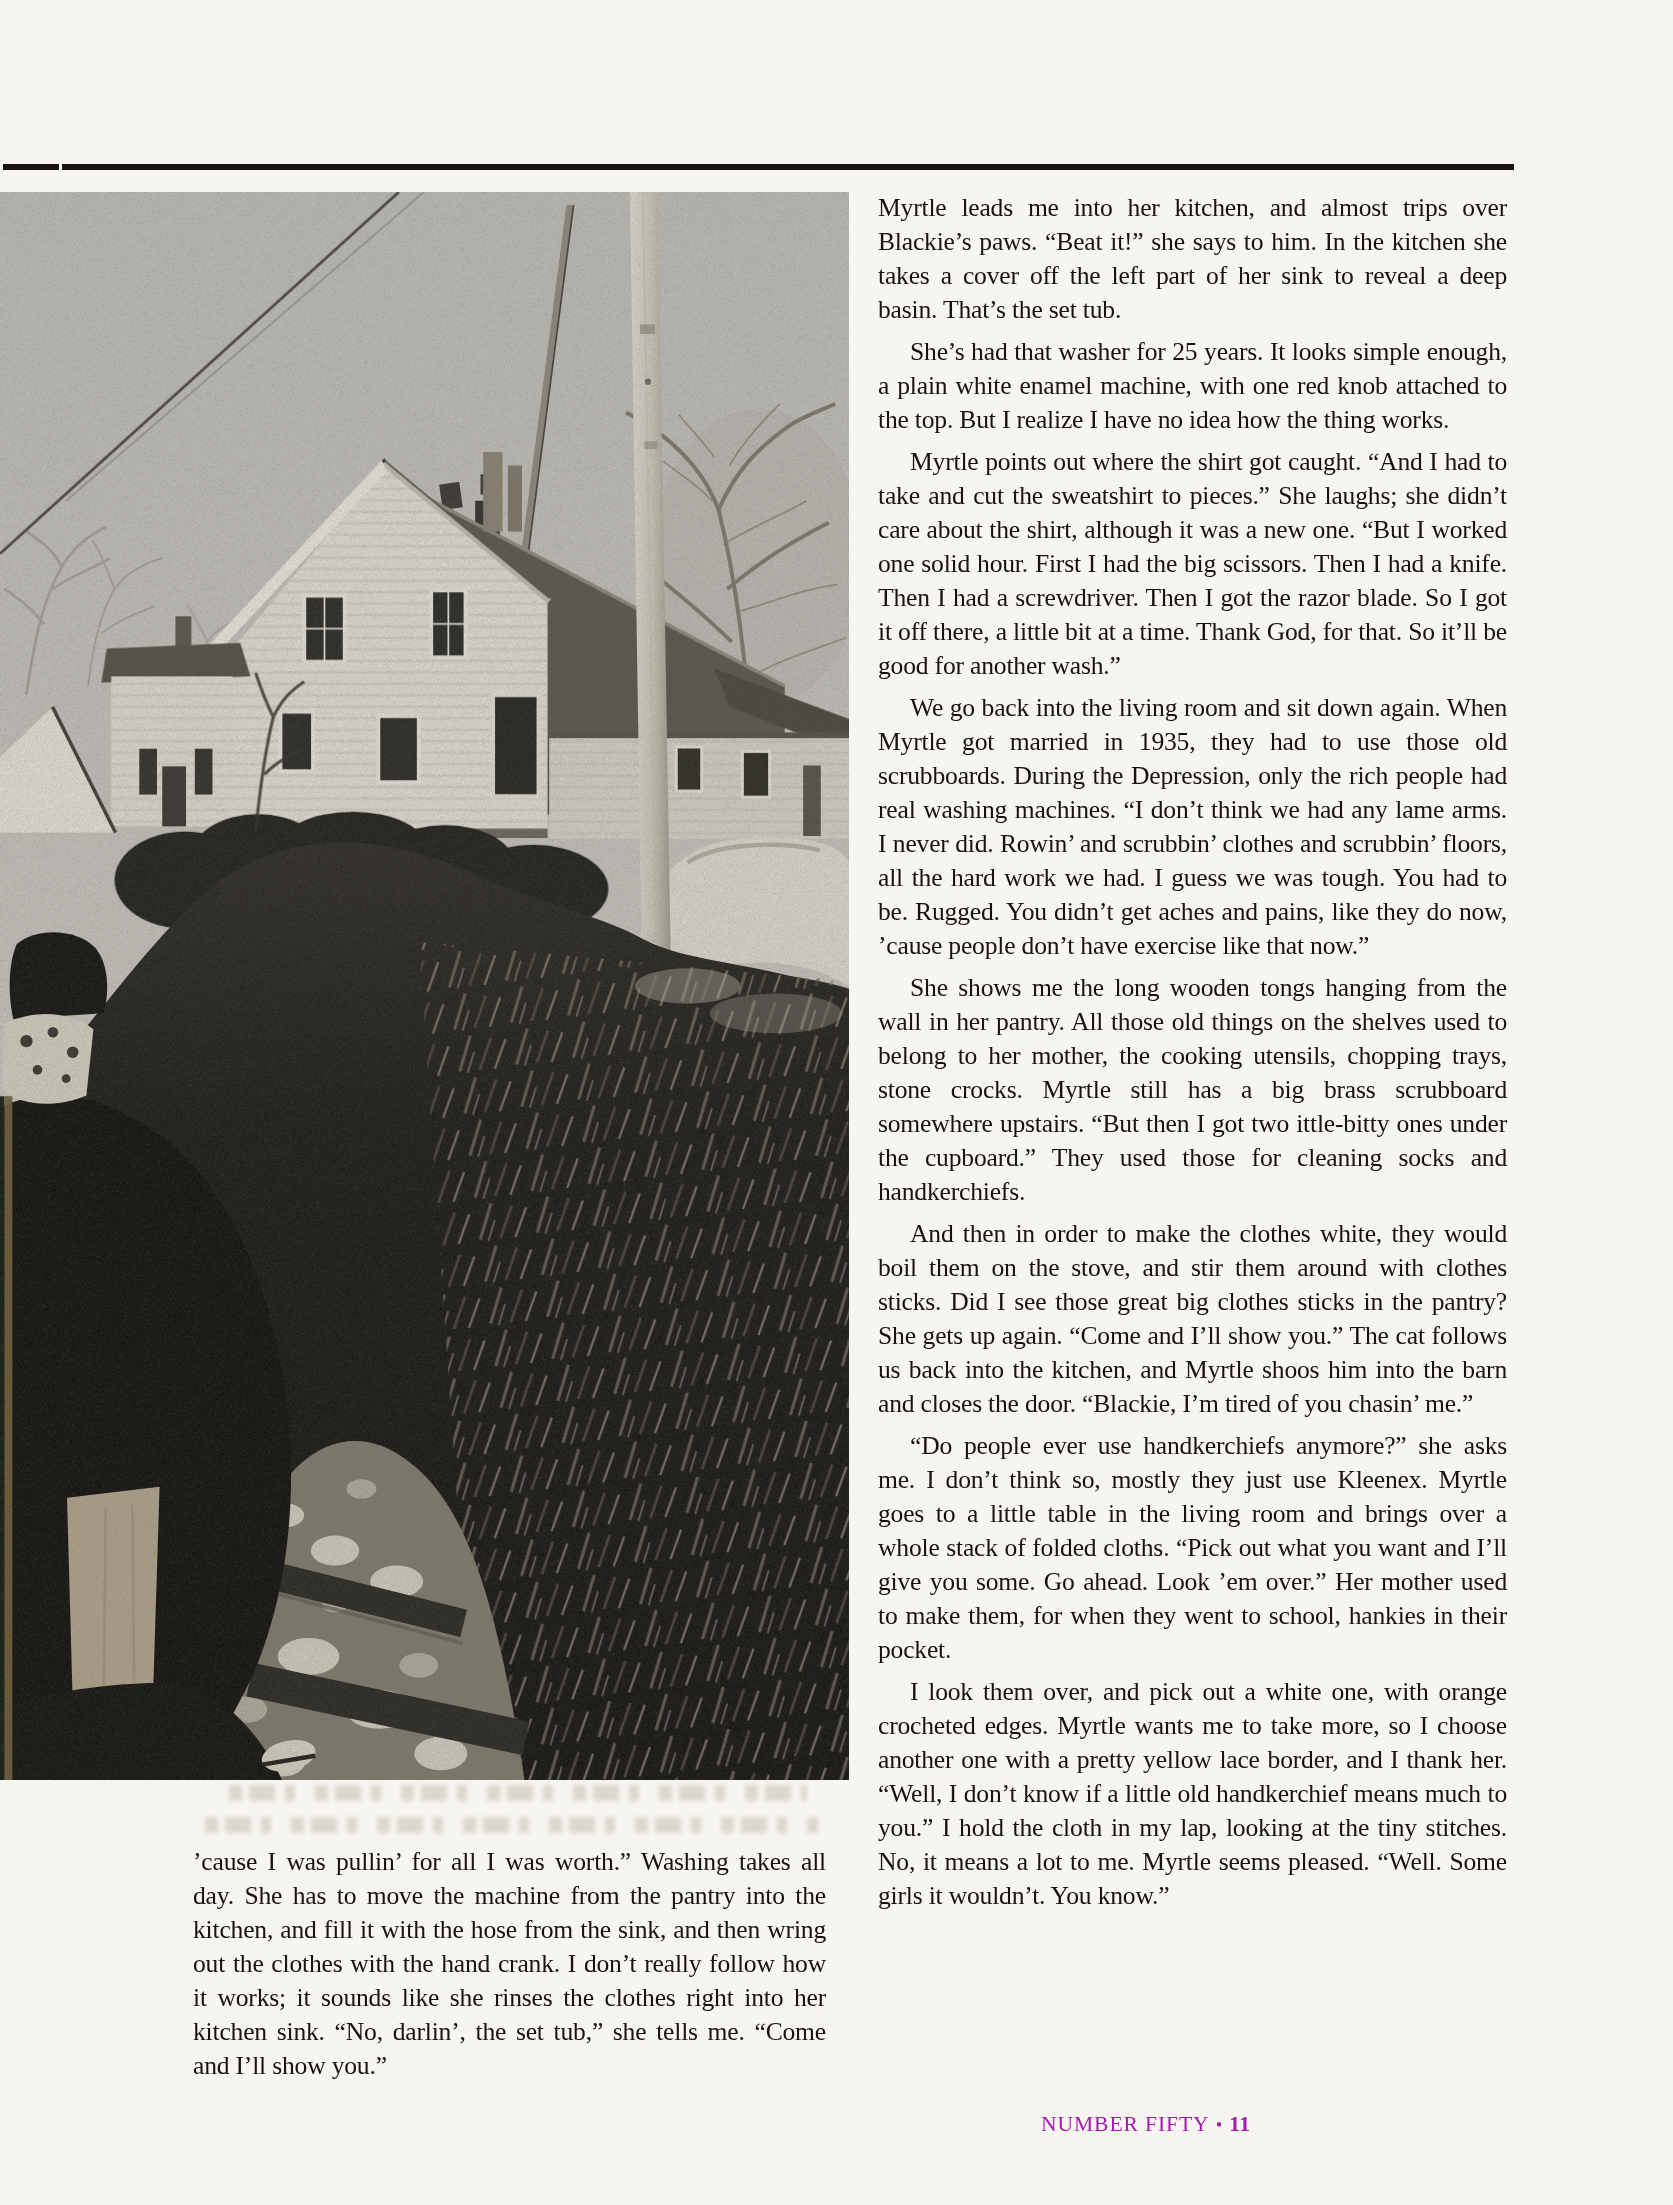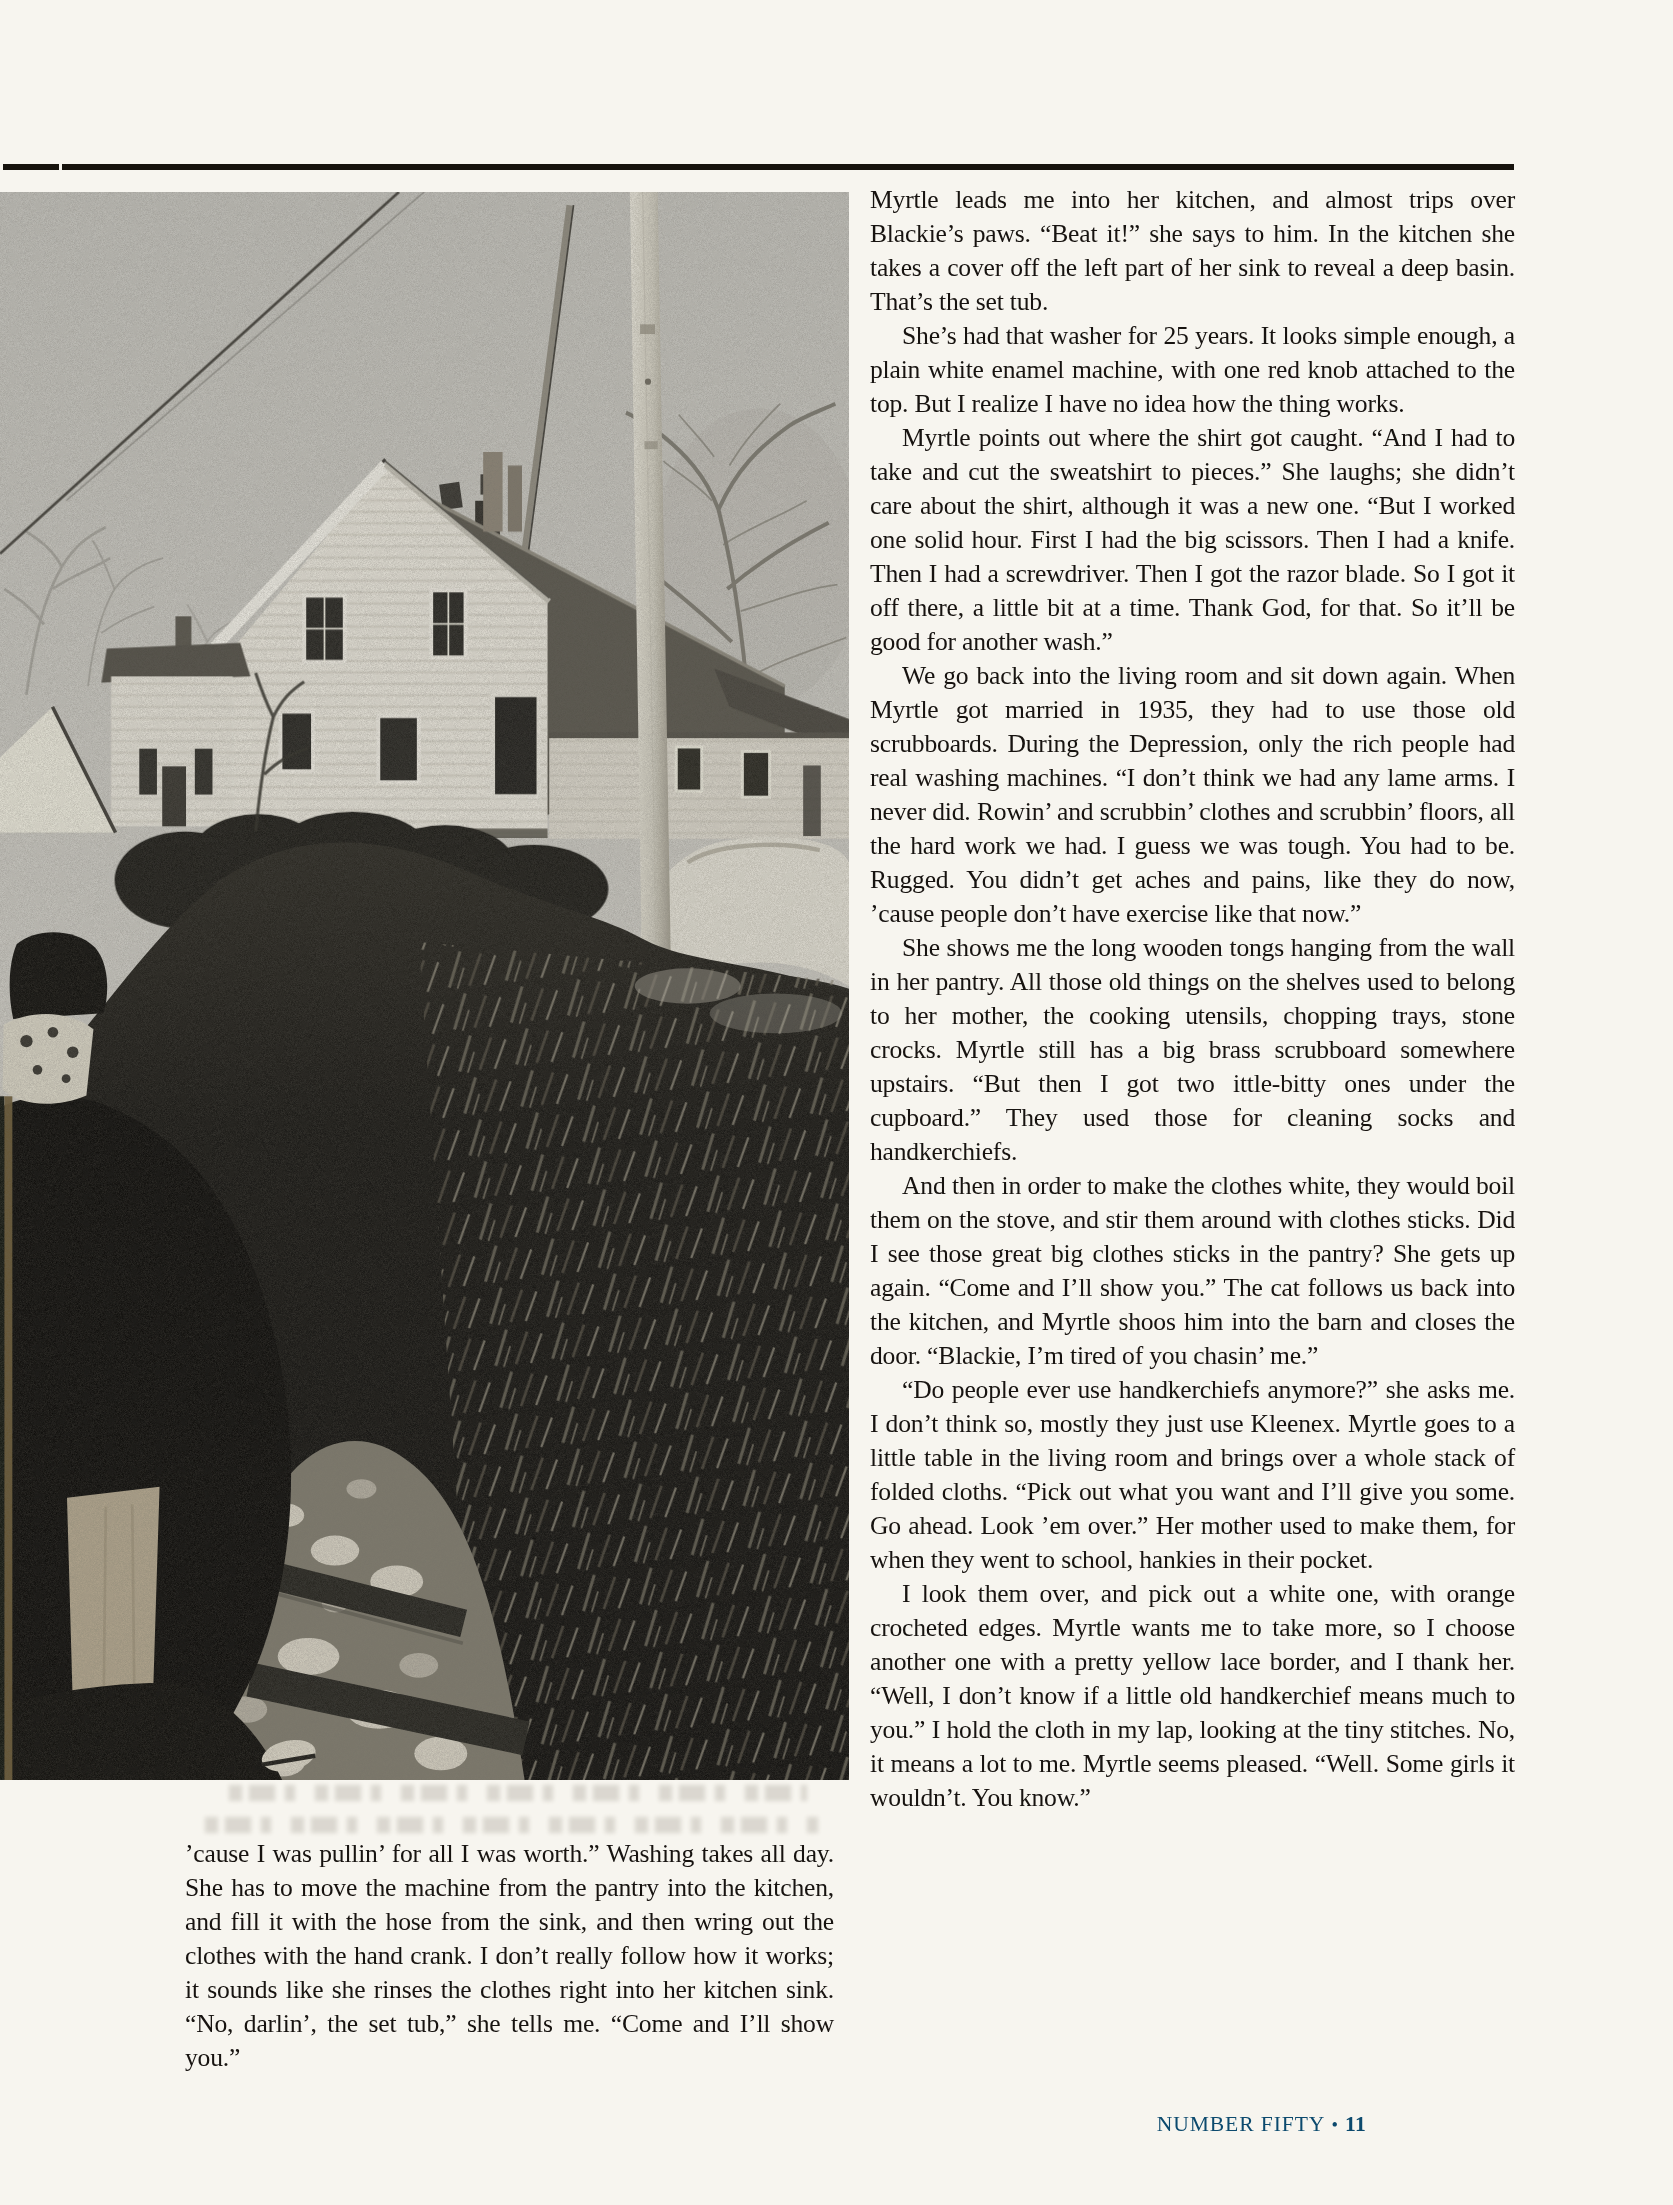--- a/index.html
+++ b/index.html
@@ -29,30 +29,30 @@
       #4c4333 56px 66px, transparent 66px 86px);
   }
   .ghost.g1{left:229px;top:1785px;width:578px}
   .ghost.g2{left:205px;top:1817px;width:613px}
 
   
   .textcol{
     font-size:25.6px;line-height:34px;text-align:justify;
     letter-spacing:-0.2px;color:#171310;
   }
-  .textcol p{margin:0;padding:0}
+  .textcol p{margin:8px;padding:0}
   .textcol p.indent{text-indent:32px}
   .col-right{position:absolute;left:870px;top:183px;width:645px}
   .col-left{position:absolute;left:185px;top:1837px;width:649px}
 
   
   .footer{
     position:absolute;left:1041px;top:2112px;width:441px;
-    text-align:center;font-size:21.6px;line-height:1.15;
-    letter-spacing:0.9px;color:#0c4a6e;white-space:nowrap;
+    text-align:left;font-size:21.6px;line-height:1.15;
+    letter-spacing:0.9px;color:#a21caf;white-space:nowrap;
   }
   .footer .sep{padding:0 6.2px;font-size:18.5px}
   .footer .num{font-weight:bold;letter-spacing:0.4px}
 </style>
 </head>
 <body>
 
 <div class="rule seg-a"></div>
 <div class="rule seg-b"></div>
 

